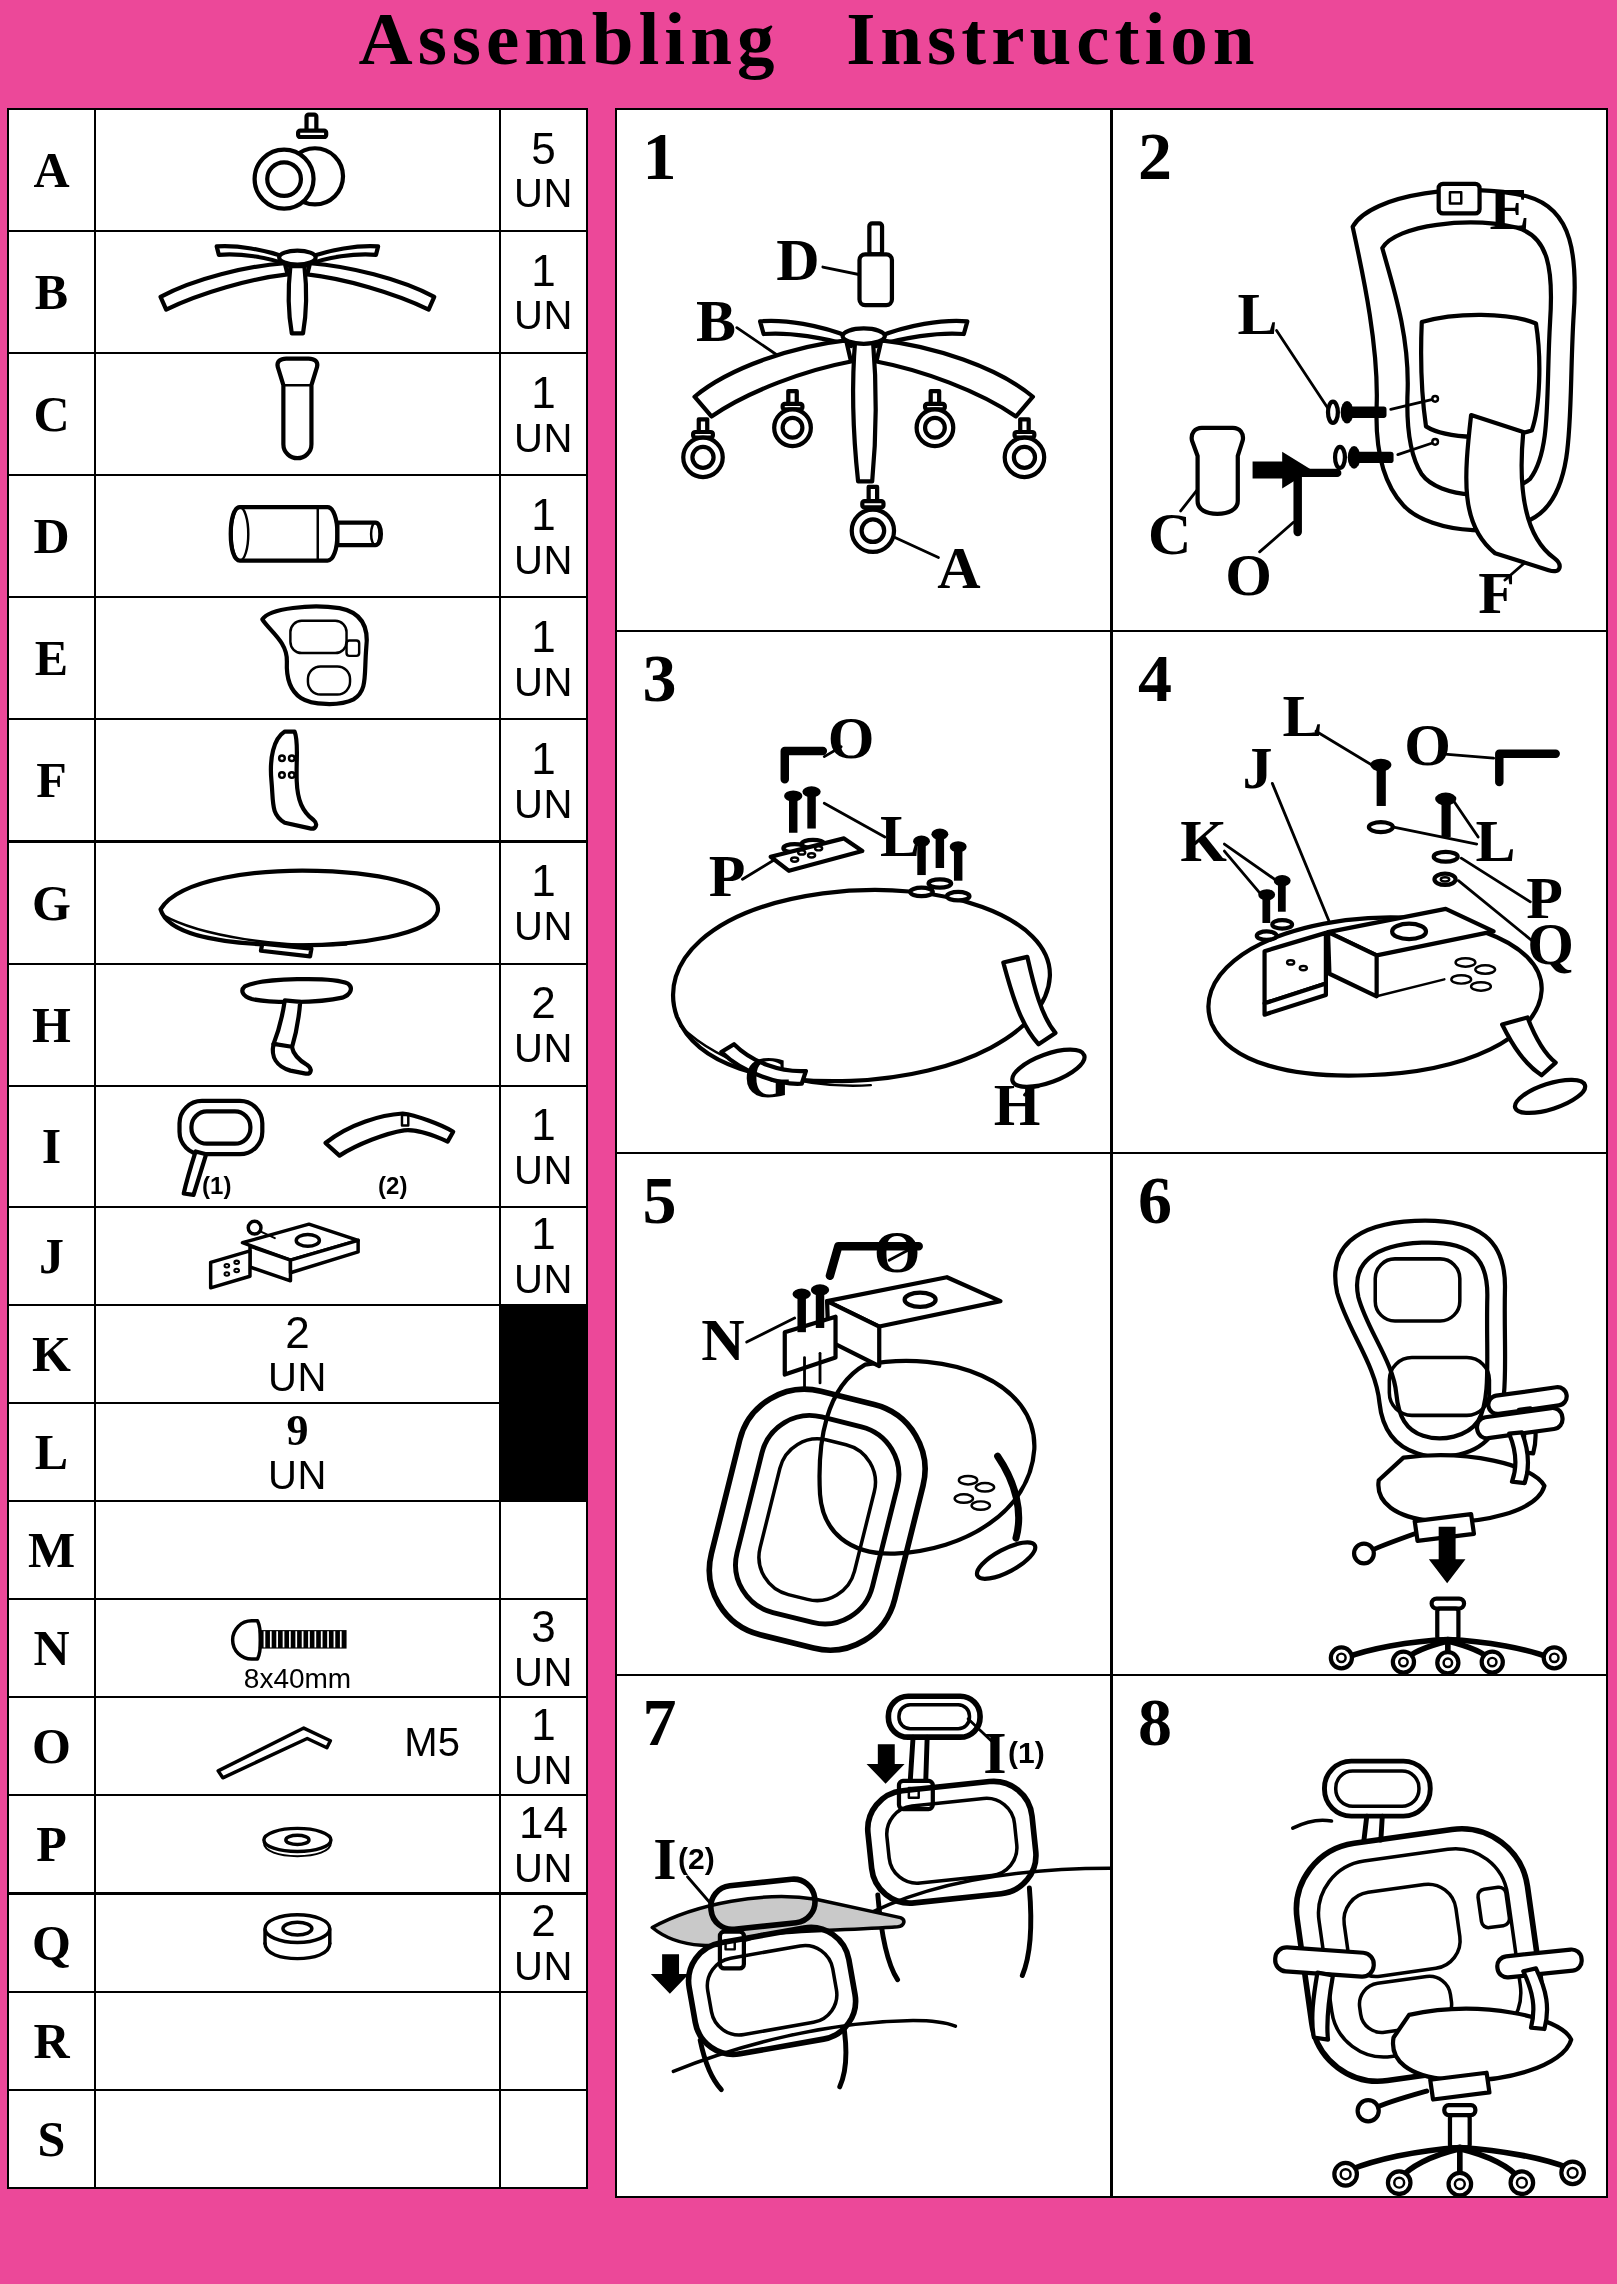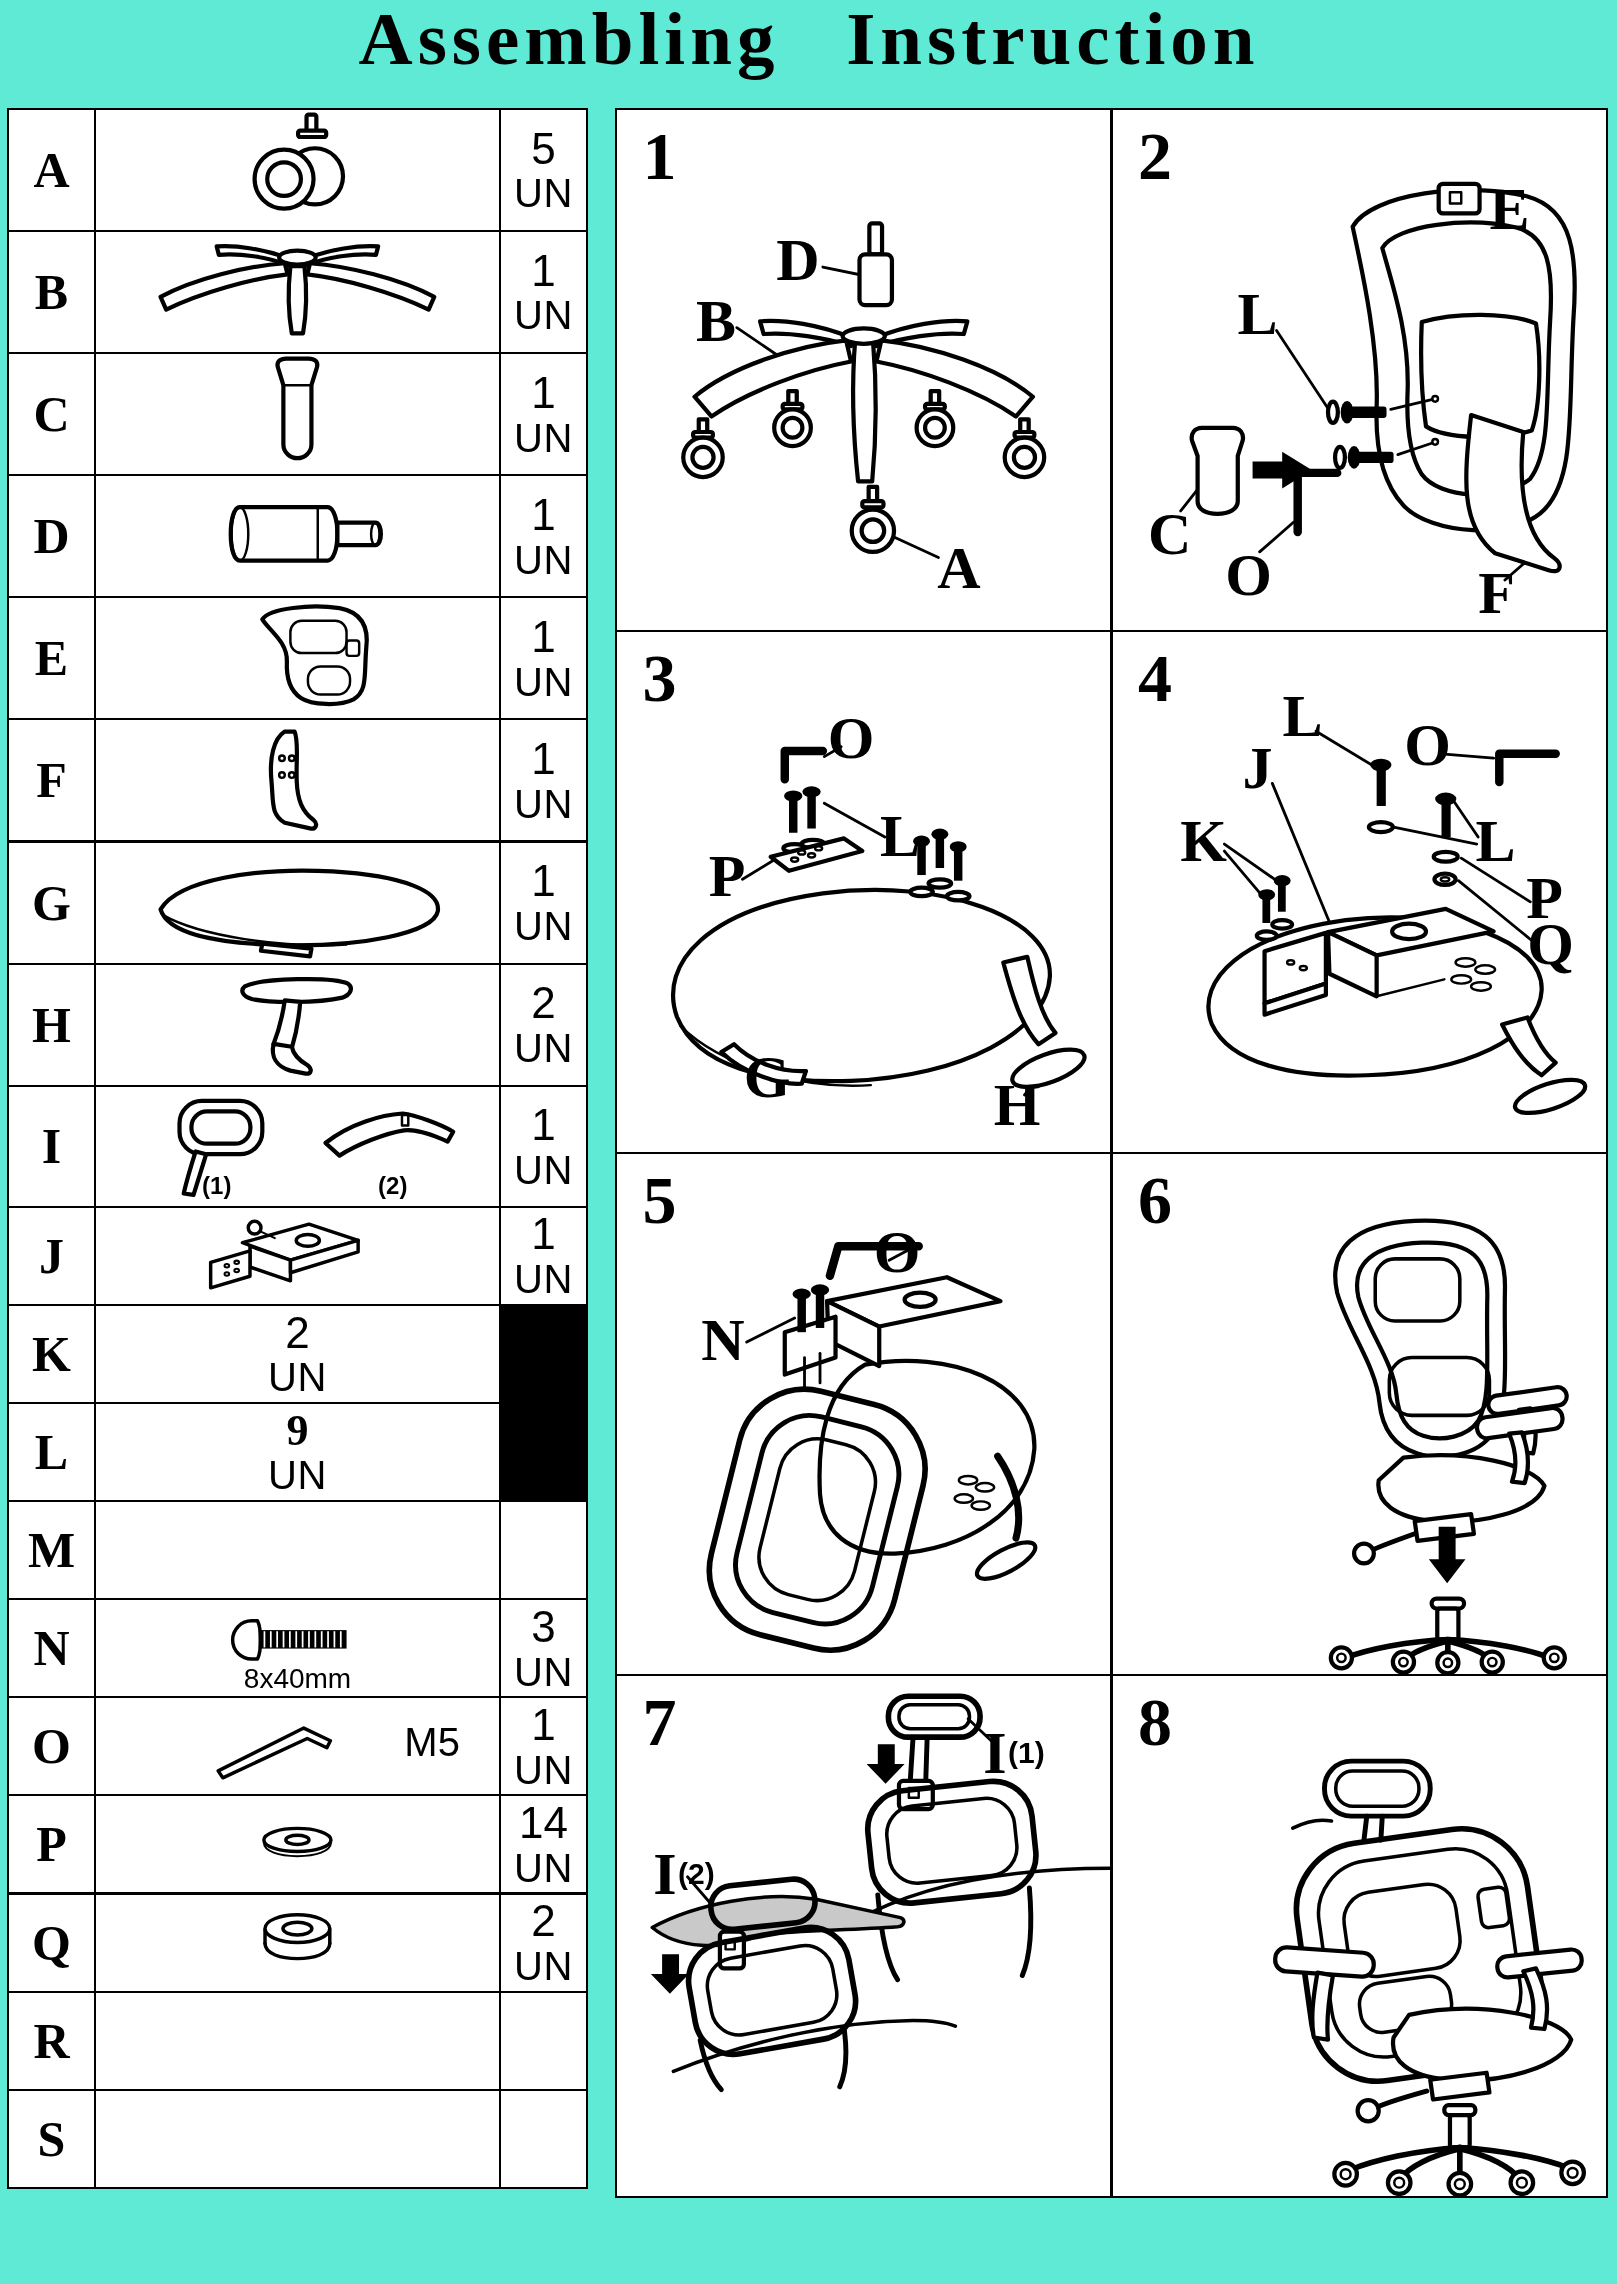--- a/index.html
+++ b/index.html
@@ -1,16 +1,16 @@
 <!DOCTYPE html>
 <html style="font-size:11.3px"><head>
 <meta charset="utf-8">
 <style>
   html,body{margin:0;padding:0;background:#fff}
-  .page{position:relative;width:1618px;height:2284px;background:#5eead4;color:#000;
+  .page{position:relative;width:1618px;height:2284px;background:#ec4899;color:#000;
         font-family:"Liberation Serif","DejaVu Serif",serif;overflow:hidden}
   .title{position:absolute;top:-4.3px;left:0;right:0;text-align:center;
          font-size:75px;font-weight:bold;letter-spacing:5px;word-spacing:43px}
   
   .ptable{position:absolute;left:7px;top:108px;width:577px;
           display:grid;grid-template-rows:repeat(8,120px) 119px repeat(10,96px);
           gap:2.1px;background:#000;border:2.1px solid #000}
   .prow{display:grid;grid-template-columns:85px 1fr 85px;gap:2.1px;background:#000}
   .cell{background:#fff;position:relative;display:flex;align-items:center;justify-content:center}
   .letter{font-size:50px;font-weight:bold}
@@ -663,21 +663,21 @@
         <rect class="s w5" x="130" y="390" width="180" height="110" rx="40" transform="rotate(-10 220 445)"></rect>
         <path class="s w7" d="M118,516 C125,550 135,572 148,586"></path>
         <path class="s w7" d="M322,498 C328,540 324,564 316,582"></path>
         <path class="s w5" d="M80,560 C180,520 300,490 420,488 C450,488 470,492 480,496"></path>
         <polygon class="k" points="64,394 88,394 88,422 102,422 75,450 48,422 64,422"></polygon>
       </svg>
       <div class="pnum">7</div>
       <div class="co" style="left:397px;top:77px">
         <span>I</span><span class="sub">(1)</span>
       </div>
-      <div class="co" style="left:67px;top:198px">
+      <div class="co" style="left:67px;top:183px">
         <span>I</span><span class="sub">(2)</span>
       </div>
     </div>
 
     <div class="panel">
       <svg class="part" viewBox="0 0 700 736">
         <rect class="s w7" x="300" y="120" width="150" height="78" rx="38"></rect>
         <rect class="s w5" x="316" y="134" width="118" height="50" rx="24"></rect>
         <line class="s w7" x1="360" y1="198" x2="356" y2="232"></line>
         <line class="s w7" x1="382" y1="198" x2="380" y2="232"></line>

